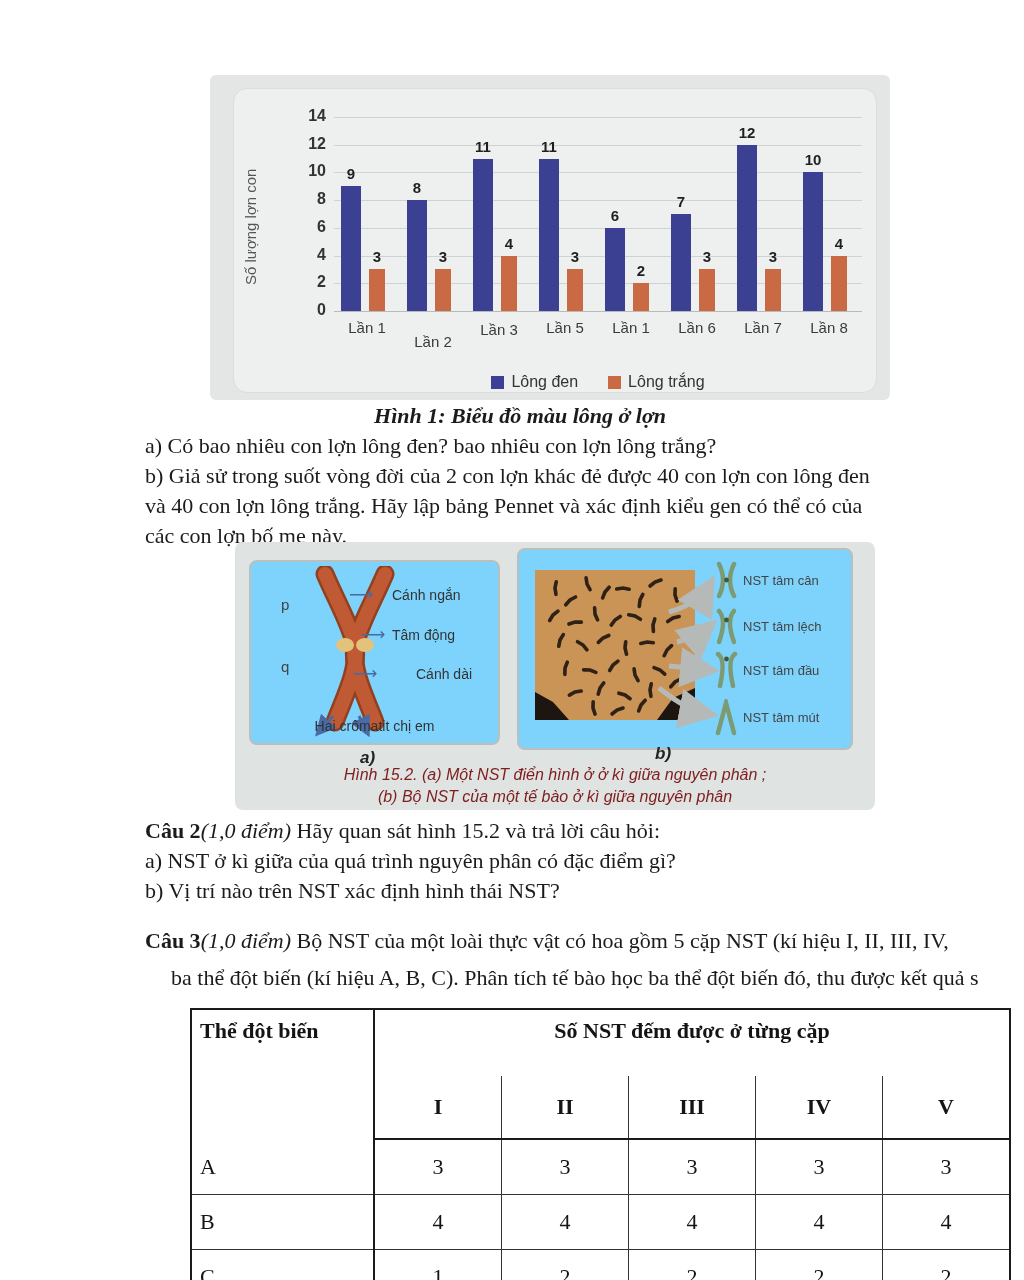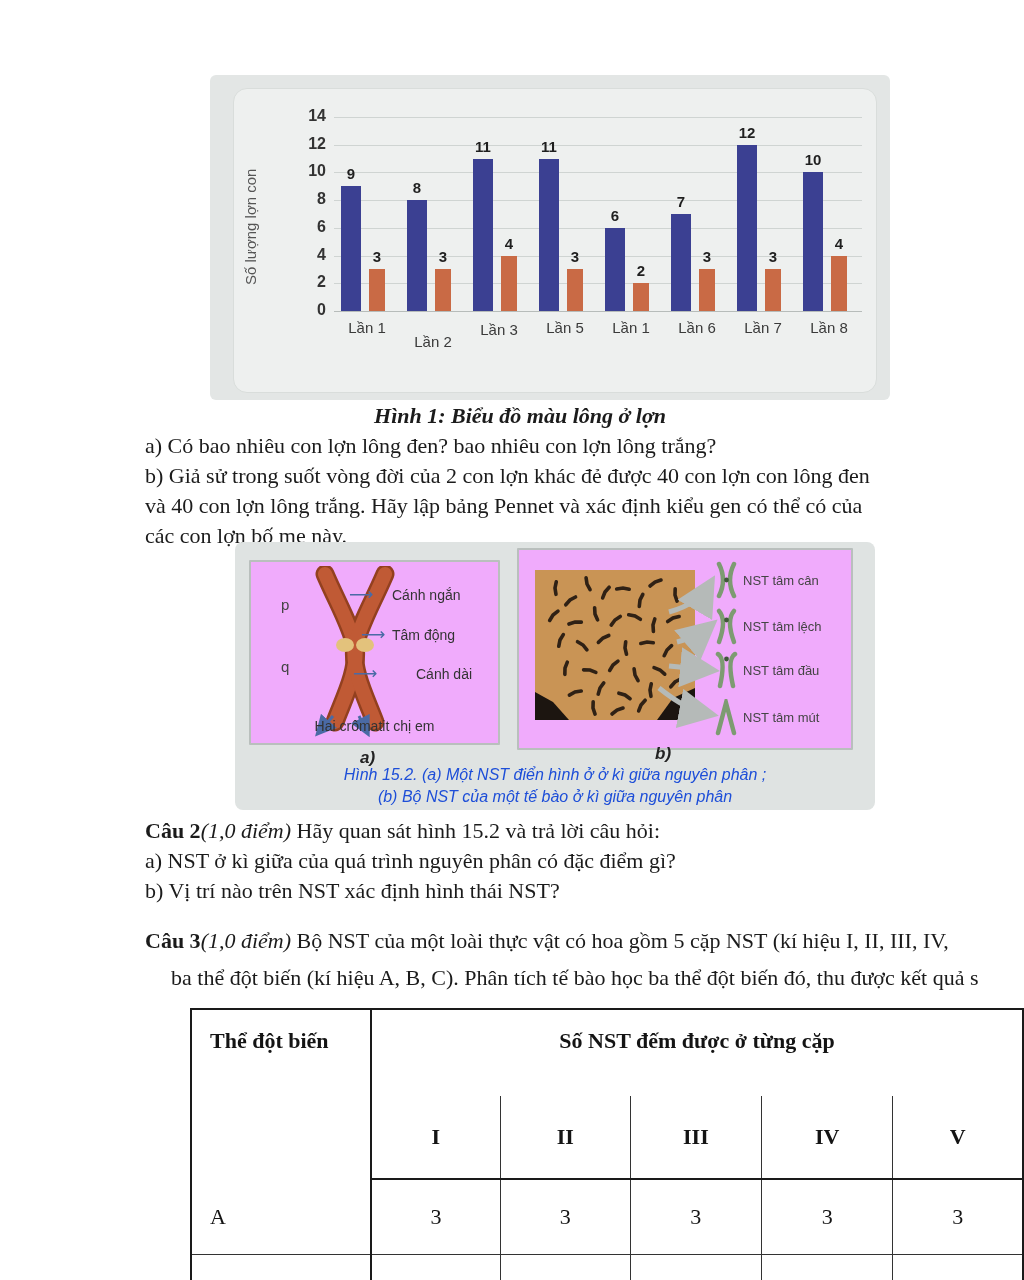--- a/index.html
+++ b/index.html
@@ -31,44 +31,44 @@
   .legend-item{display:flex;align-items:center;gap:7px;}
   .swatch{width:13px;height:13px;display:inline-block;}
 
   
   .fig1-caption{left:140px;top:403px;width:760px;text-align:center;
     font-size:22px;font-weight:700;font-style:italic;}
   .para{left:145px;width:880px;font-size:22px;line-height:30px;}
 
   
   .photo2{left:235px;top:542px;width:640px;height:268px;background:#dfe3e2;border-radius:8px;}
-  .panel{position:absolute;background:#f0abfc;border:2px solid #b9bfbd;border-radius:1px;}
+  .panel{position:absolute;background:#7dd3fc;border:2px solid #b9bfbd;border-radius:8px;}
   .panel-a{left:14px;top:18px;width:247px;height:181px;}
   .panel-b{left:282px;top:6px;width:332px;height:198px;}
   .pq{position:absolute;font-family:"Liberation Sans",sans-serif;font-size:15px;color:#444;}
   .arrow-blue{position:absolute;font-family:"DejaVu Sans",sans-serif;font-size:17px;color:#4a6aa5;}
   .chromo-lab{position:absolute;font-family:"Liberation Sans",sans-serif;font-size:14px;color:#333;}
   .tanbox{position:absolute;left:16px;top:20px;width:160px;height:150px;background:#c99455;}
   .nst-icon{position:absolute;left:194px;width:26px;height:38px;}
   .nst-lab{position:absolute;left:224px;width:104px;font-family:"Liberation Sans",sans-serif;
     font-size:13px;color:#444;}
   .panel-tag{position:absolute;font-family:"Liberation Sans",sans-serif;font-size:17px;
     font-style:italic;font-weight:700;color:#222;}
   .fig2-cap{position:absolute;left:0;width:640px;text-align:center;
-    font-family:"Liberation Sans",sans-serif;font-size:16px;font-style:italic;color:#1d4ed8;}
+    font-family:"Liberation Sans",sans-serif;font-size:16px;font-style:italic;color:#7f1d1d;}
 
   
   .qhead-b{font-weight:700;}
   .qhead-i{font-style:italic;}
   .q3{line-height:37px;}
 
   
   .nst-table{position:absolute;left:190px;top:1008px;border-collapse:collapse;
     font-size:22px;color:#141414;}
-  .nst-table th,.nst-table td{padding:18px;}
+  .nst-table th,.nst-table td{padding:8px;}
   .nst-table .c0{width:165px;border-right:2px solid #1a1a1a;}
   .nst-table .sub{width:110px;text-align:center;}
   .th-span{height:50px;text-align:center;font-weight:700;vertical-align:top;padding-top:6px;}
   .th-c0{font-weight:700;text-align:left;padding-left:8px;padding-top:6px;vertical-align:top;}
   .subrow th{height:46px;font-weight:600;border-bottom:2px solid #1a1a1a;}
   .subrow th + th{border-left:1.5px solid #333;}
   .nst-table tbody td{height:38px;border-bottom:1.5px solid #333;}
   .nst-table tbody td.sub + td.sub{border-left:1.5px solid #333;}
   .rowlab{text-align:left;padding-left:8px;}
   .outer{border:2px solid #1a1a1a;}
@@ -130,20 +130,30 @@
         <div class="valab" style="left: 493px; top: 34.7143px;">12</div>
         <div class="bar" style="left: 531px; top: 180.429px; width: 16px; height: 41.5714px; background: rgb(201, 106, 69);"></div>
         <div class="valab" style="left: 519px; top: 159.429px;">3</div>
         <div class="xlab" style="left: 494px; top: 230px;">Lần 7</div>
         <div class="bar" style="left: 569px; top: 83.4286px; width: 20px; height: 138.571px; background: rgb(59, 64, 146);"></div>
         <div class="valab" style="left: 559px; top: 62.4286px;">10</div>
         <div class="bar" style="left: 597px; top: 166.571px; width: 16px; height: 55.4286px; background: rgb(201, 106, 69);"></div>
         <div class="valab" style="left: 585px; top: 145.571px;">4</div>
         <div class="xlab" style="left: 560px; top: 230px;">Lần 8</div>
       </div>
+    <div class="legend" id="chart-legend">
+        <div class="legend-item">
+          <span class="swatch" style="background: rgb(59, 64, 146);"></span>
+          <span>Lông đen</span>
+        </div>
+        <div class="legend-item">
+          <span class="swatch" style="background: rgb(201, 106, 69);"></span>
+          <span>Lông trắng</span>
+        </div>
+      </div>
   </div>
 </div>
 
 <div class="abs fig1-caption">Hình 1: Biểu đồ màu lông ở lợn</div>
 <div class="abs para" style="top:431px;">a) Có bao nhiêu con lợn lông đen? bao nhiêu con lợn lông trắng?</div>
 <div class="abs para" style="top:461px;">b) Giả sử trong suốt vòng đời của 2 con lợn khác đẻ được 40 con lợn con lông đen</div>
 <div class="abs para" style="top:491px;">và 40 con lợn lông trắng. Hãy lập bảng Pennet và xác định kiểu gen có thể có của</div>
 <div class="abs para" style="top:521px;">các con lợn bố mẹ này.</div>
 
 <div class="abs photo2">

